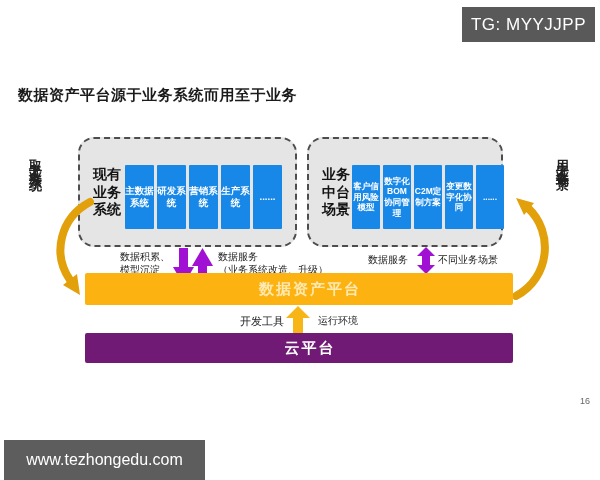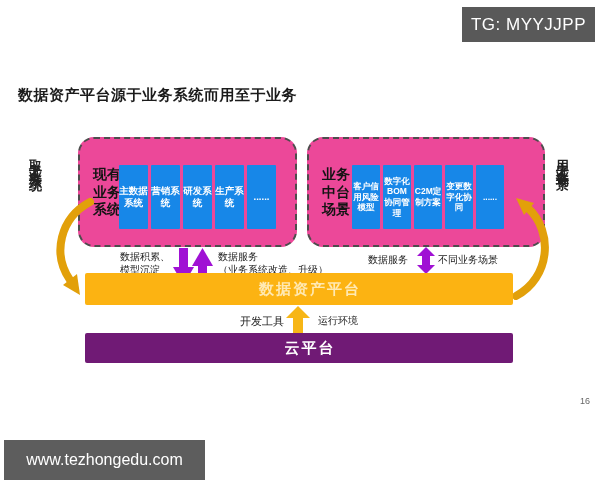--- a/index.html
+++ b/index.html
@@ -34,37 +34,37 @@
     writing-mode: vertical-rl; text-orientation: upright;
     font-size: 13px; font-weight: bold; color: #222;
     letter-spacing: 3px; line-height: 1;
   }
   .side-label.left  { left: 29px;  top: 149px; }
   .side-label.right { left: 556px; top: 149px; }
 
   
   .dashed-panel {
     border: 2px dashed #4d4d4d; border-radius: 16px;
-    background: #ec4899;
+    background: #e5e5e5;
   }
   .panel-left  { left: 78px;  top: 137px; width: 219px; height: 110px; }
-  .panel-right { left: 307px; top: 137px; width: 238px; height: 110px; }
+  .panel-right { left: 307px; top: 137px; width: 196px; height: 110px; }
 
   .panel-label {
     position: absolute; left: 13px; top: 50%;
     transform: translateY(-50%);
     width: 34px;
     font-size: 14px; font-weight: bold; color: #141414;
     line-height: 1.25; word-break: break-all; text-align: left;
   }
   .panel-boxes {
     position: absolute; top: 26px;
     display: flex; gap: 3px;
   }
-  .panel-left  .panel-boxes { left: 39px; }
+  .panel-left  .panel-boxes { left: 45px; }
   .panel-right .panel-boxes { left: 43px; }
 
   .sys-box {
     width: 29px; height: 64px;
     background: #1787e8; color: #ffffff;
     font-weight: bold; font-size: 9.5px; line-height: 1.25;
     display: flex; align-items: center; justify-content: center;
     text-align: center; word-break: break-all;
     border-radius: 1px;
   }
@@ -114,22 +114,22 @@
 
 <div class="abs slide-title">数据资产平台源于业务系统而用至于业务</div>
 
 <div class="abs side-label left">取之于业务系统</div>
 <div class="abs side-label right">用之于业务场景</div>
 
 <div class="abs dashed-panel panel-left">
   <div class="panel-label">现有业务系统</div>
   <div class="panel-boxes">
     <div class="sys-box">主数据系统</div>
+    <div class="sys-box">研发系统</div>
     <div class="sys-box">营销系统</div>
-    <div class="sys-box">研发系统</div>
     <div class="sys-box">生产系统</div>
     <div class="sys-box">......</div>
   </div>
 </div>
 
 <div class="abs dashed-panel panel-right">
   <div class="panel-label">业务中台场景</div>
   <div class="panel-boxes">
     <div class="sys-box">客户信用风险模型</div>
     <div class="sys-box">数字化BOM协同管理</div>

